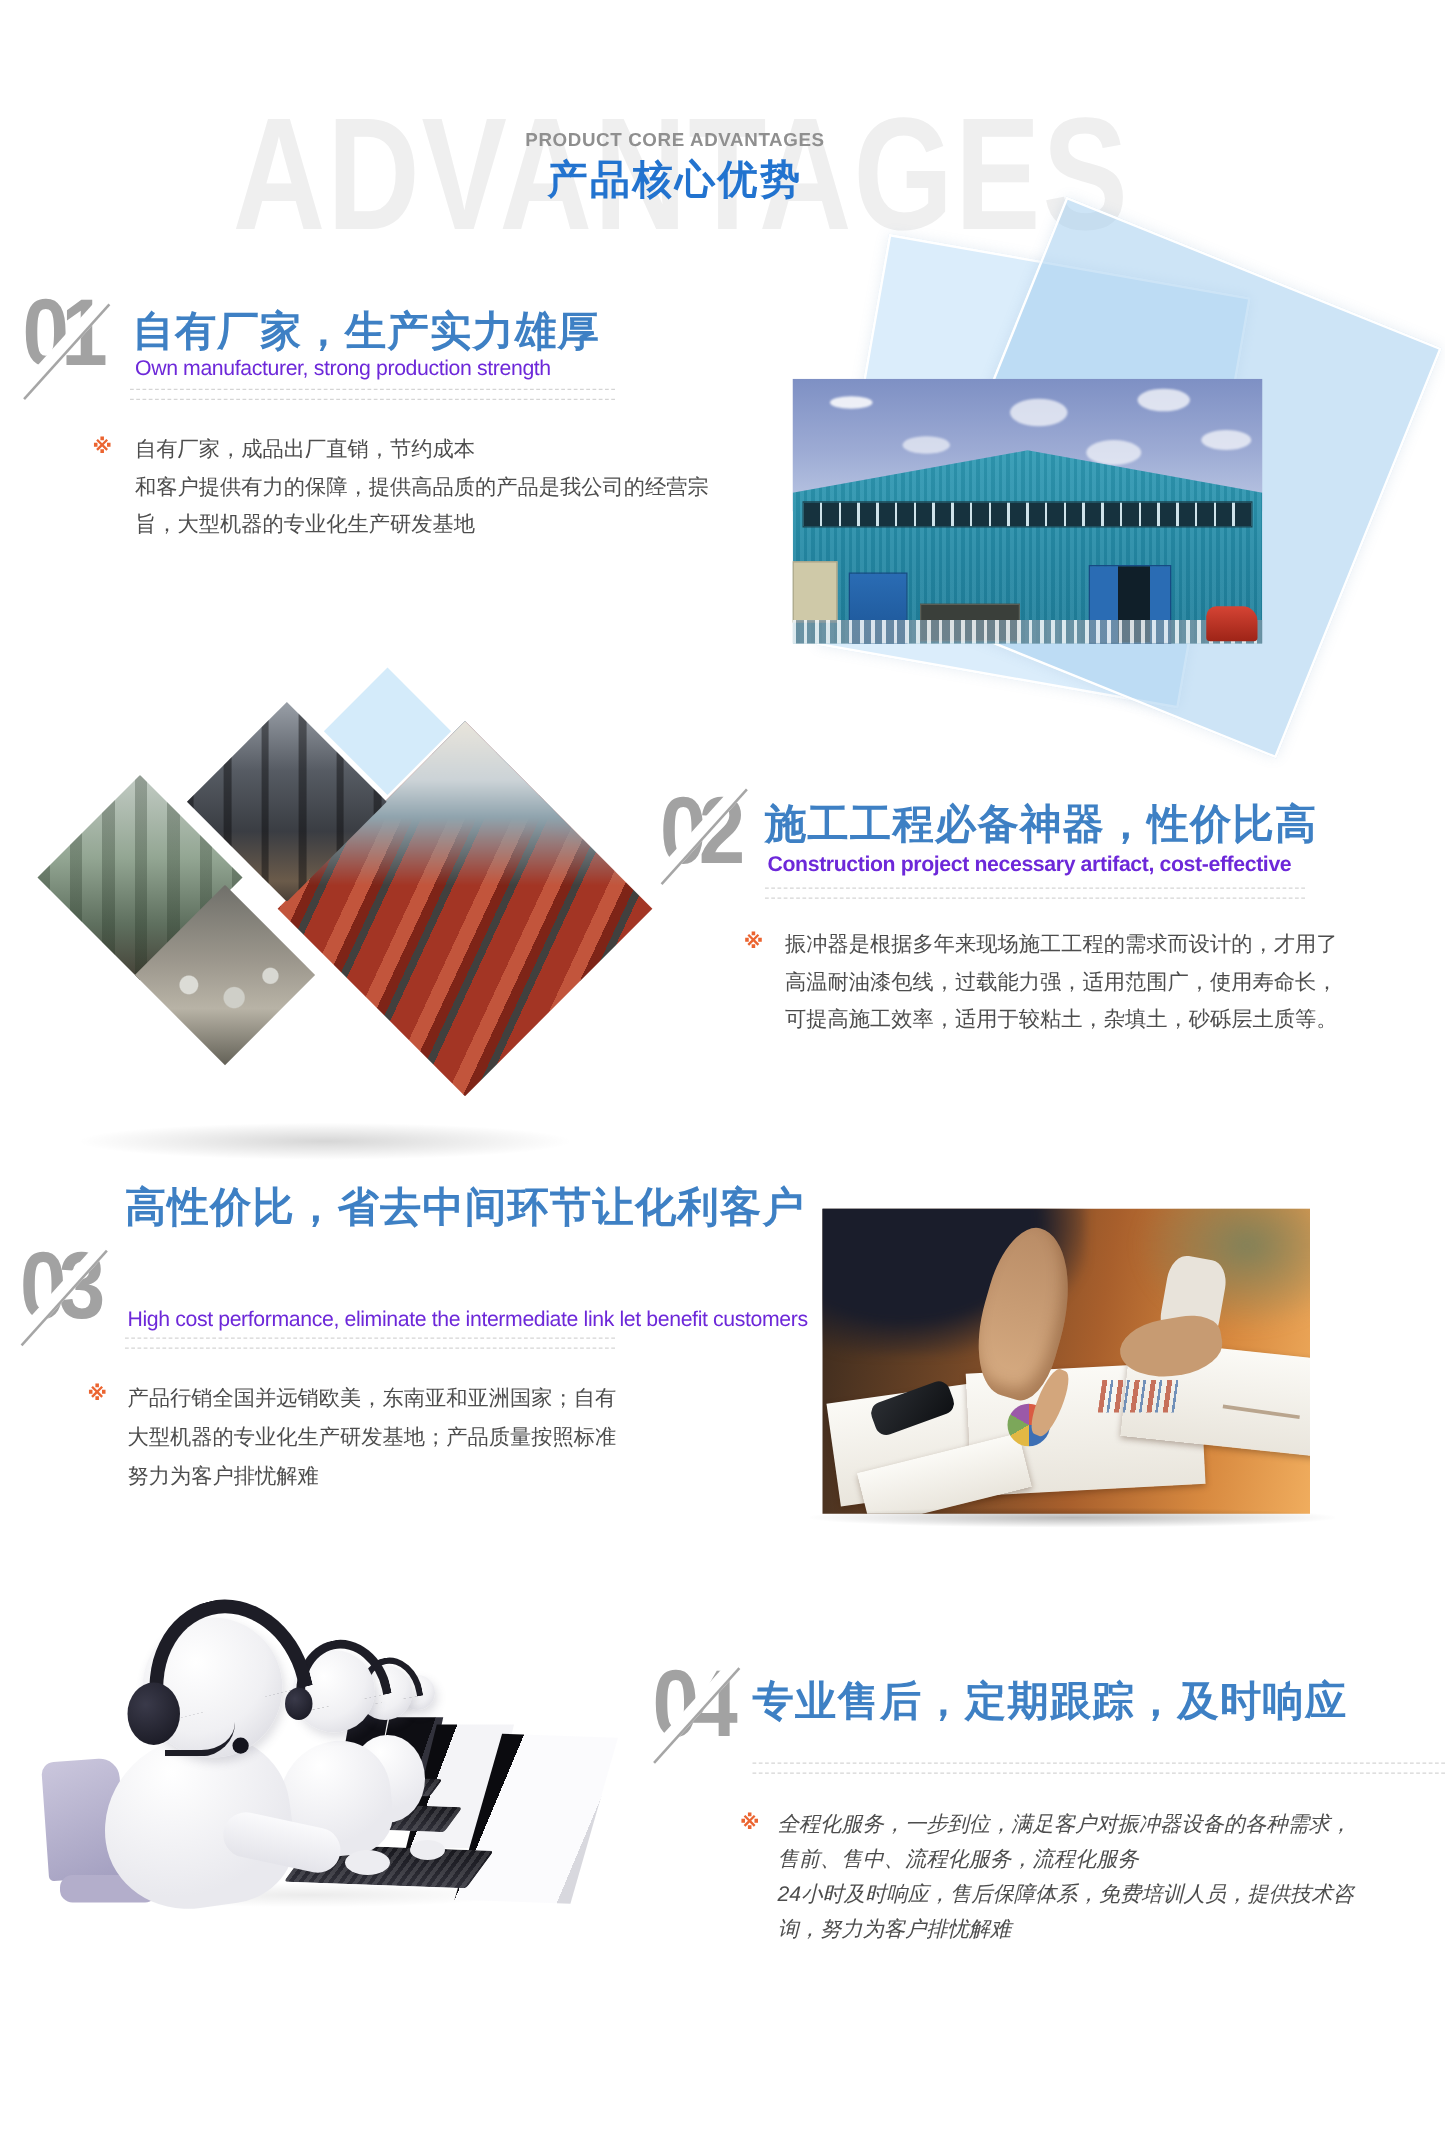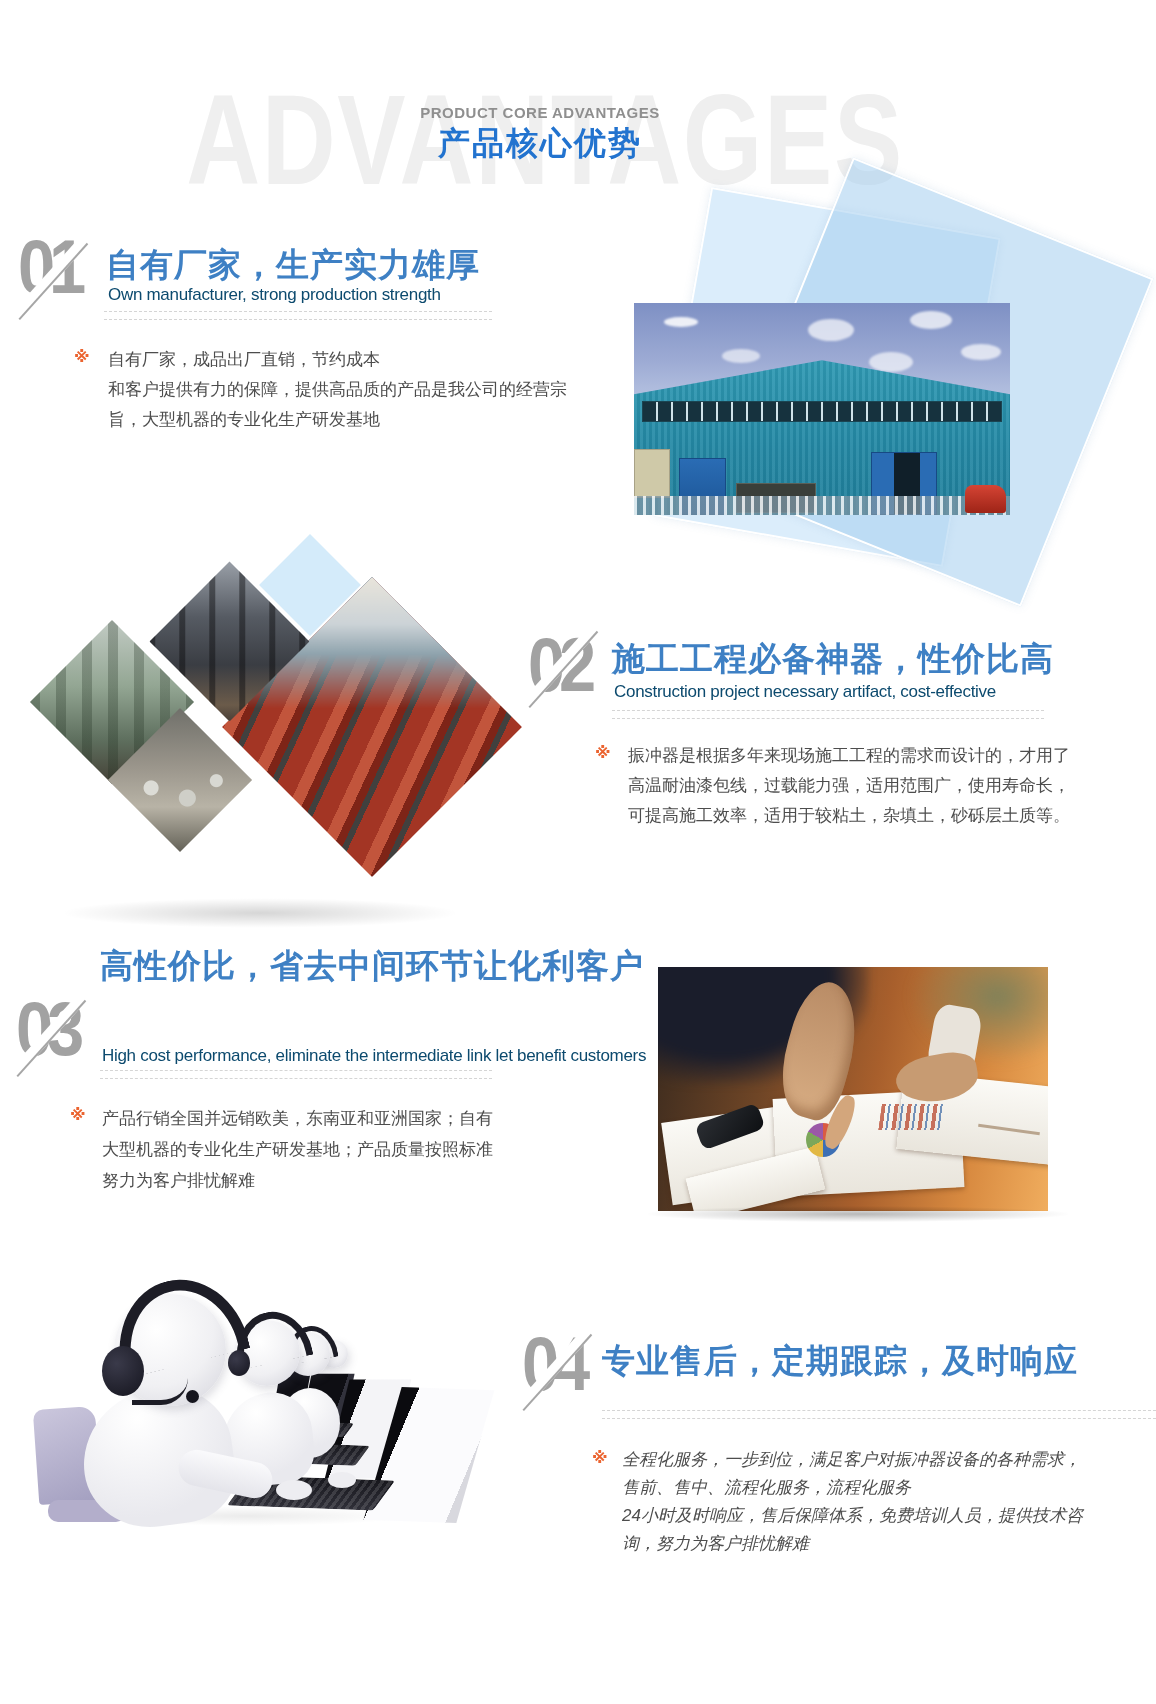--- a/index.html
+++ b/index.html
@@ -11,34 +11,34 @@
   .hdr-en{position:absolute;left:540px;top:104px;transform:translateX(-50%);
           font-size:15px;font-weight:700;color:#8f8f8f;letter-spacing:.5px;white-space:nowrap;}
   .hdr-zh{position:absolute;left:540px;top:122px;transform:translateX(-50%);
           font-size:32px;font-weight:700;color:#2273cf;letter-spacing:2px;white-space:nowrap;}
   
   .num{position:absolute;font-size:76px;font-weight:700;color:#a2a2a2;letter-spacing:-7px;
        line-height:1;transform:scaleX(.88);transform-origin:left top;white-space:nowrap;}
   .num-cut{position:absolute;width:102px;height:9px;background:#fff;border-bottom:2px solid #a6a6a6;
            transform:rotate(-48deg);transform-origin:0 100%;}
   .title{position:absolute;font-size:33px;font-weight:700;color:#3e80c4;letter-spacing:1px;white-space:nowrap;}
-  .sub{position:absolute;font-size:17px;color:#0c4a6e;letter-spacing:-.3px;white-space:nowrap;}
+  .sub{position:absolute;font-size:17px;color:#6d28d9;letter-spacing:-.3px;white-space:nowrap;}
   .dash{position:absolute;height:7px;border-top:1px dashed #d5d5d5;border-bottom:1px dashed #d5d5d5;}
   .marker{position:absolute;font-size:16px;color:#eb6430;font-weight:700;}
   .body{position:absolute;font-size:17px;color:#4d4d4d;}
   .bl{white-space:nowrap;}
   .lh30 .bl{line-height:30px;} .lh31 .bl{line-height:31px;} .lh28 .bl{line-height:28px;}
   
   .n1{left:18px;top:229px;} .c1{left:20px;top:309px;}
   .t1{left:106px;top:243px;} .s1{left:108px;top:285px;}
   .d1{left:104px;top:311px;width:388px;}
   .m1{left:74px;top:347px;} .b1{left:108px;top:345px;}
   
   .n2{left:528px;top:627px;} .c2{left:530px;top:697px;}
-  .t2{left:612px;top:637px;} .s2{left:614px;top:682px;}
+  .t2{left:612px;top:637px;} .s2{left:614px;top:682px;font-weight:bold;}
   .d2{left:612px;top:710px;width:432px;}
   .m2{left:595px;top:743px;} .b2{left:628px;top:741px;}
   
   .n3{left:16px;top:991px;} .c3{left:18px;top:1066px;}
   .t3{left:100px;top:944px;} .s3{left:102px;top:1046px;}
   .d3{left:100px;top:1070px;width:392px;}
   .m3{left:70px;top:1105px;} .b3{left:102px;top:1103px;}
   
   .n4{left:522px;top:1326px;} .c4{left:524px;top:1400px;}
   .t4{left:602px;top:1339px;text-align:center;} .s4{left:604px;top:1382px;}

